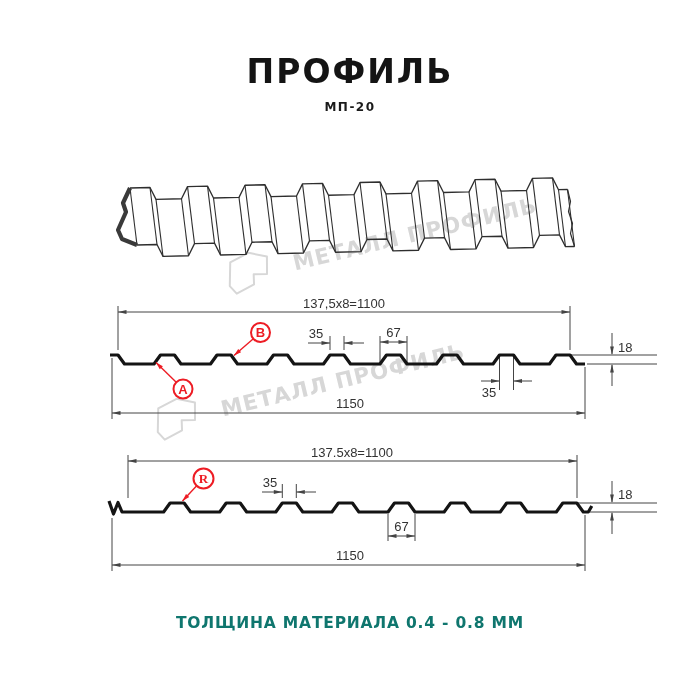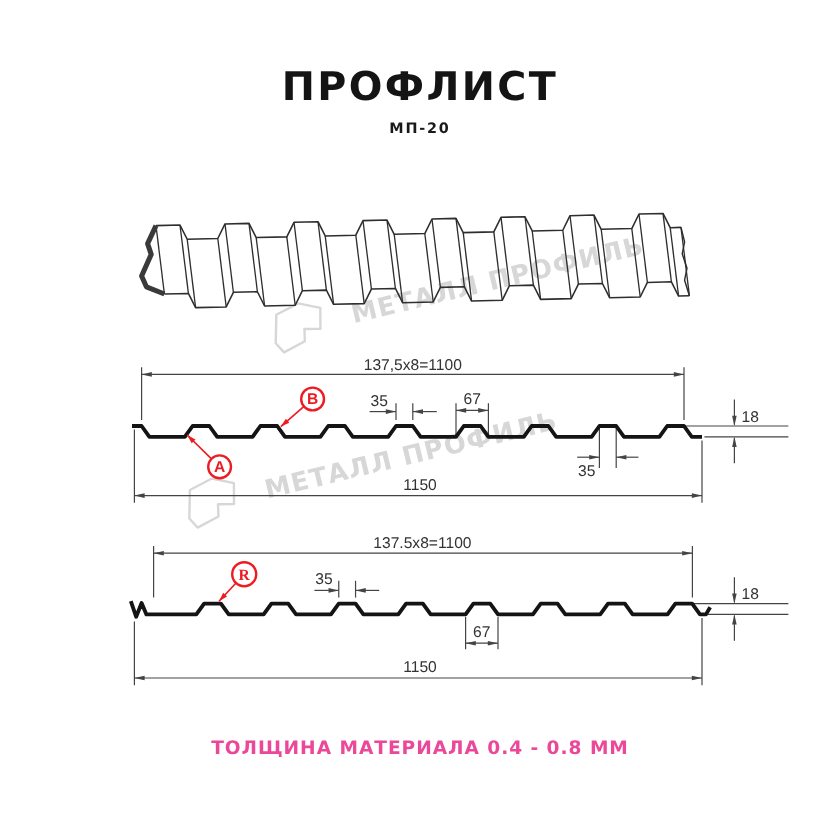--- a/index.html
+++ b/index.html
@@ -12,21 +12,21 @@
     font-family:"DejaVu Sans","Liberation Sans",sans-serif;
     font-size:33px;font-weight:800;letter-spacing:2px;color:#141414;
   }
   .subtitle{
     font-family:"DejaVu Sans","Liberation Sans",sans-serif;
     font-size:12px;font-weight:600;letter-spacing:1.5px;color:#1a1a1a;margin-top:9px;
   }
   .footer{
     position:absolute;top:614px;left:0;width:700px;text-align:center;
     font-family:"DejaVu Sans","Liberation Sans",sans-serif;
-    font-size:15.5px;font-weight:600;letter-spacing:0.8px;color:#ec4899;
+    font-size:15.5px;font-weight:600;letter-spacing:0.8px;color:#0f766e;
   }
   .watermark{
     position:absolute;display:flex;align-items:center;gap:10px;
     transform-origin:0 50%;pointer-events:none;white-space:nowrap;
   }
   .wm-text{
     font-family:"DejaVu Sans","Liberation Sans",sans-serif;
     font-size:21.5px;font-weight:700;letter-spacing:1px;color:#d7d7d7;
   }
   .wm-1{left:225px;top:258px;transform:rotate(-13.5deg);}
@@ -43,21 +43,21 @@
   <span class="wm-text">МЕТАЛЛ ПРОФИЛЬ</span>
 </div>
 <div class="watermark wm-2">
   <svg width="60" height="42" viewBox="0 0 60 42">
     <path d="M3 29 L9 6 L29 1 L46 9 L42 26 L29 23 L27 33 L8 38 Z" fill="none" stroke="#d7d7d7" stroke-width="2" stroke-linejoin="round"></path>
   </svg>
   <span class="wm-text">МЕТАЛЛ ПРОФИЛЬ</span>
 </div>
 
 <div class="header">
-  <div class="title">ПРОФЛИСТ</div>
+  <div class="title">ПРОФИЛЬ</div>
   <div class="subtitle">МП-20</div>
 </div>
 
 <svg id="drawing" width="700" height="700" viewBox="0 0 700 700">
     <g>
       <line x1="130" y1="188" x2="137" y2="245" stroke="#2e2e2e" stroke-width="1.1"></line>
       <line x1="150" y1="187.52" x2="157" y2="244.52" stroke="#2e2e2e" stroke-width="1.1"></line>
       <line x1="156" y1="199.376" x2="163" y2="256.376" stroke="#2e2e2e" stroke-width="1.1"></line>
       <line x1="181.5" y1="198.764" x2="188.5" y2="255.764" stroke="#2e2e2e" stroke-width="1.1"></line>
       <line x1="187.5" y1="186.62" x2="194.5" y2="243.62" stroke="#2e2e2e" stroke-width="1.1"></line>

